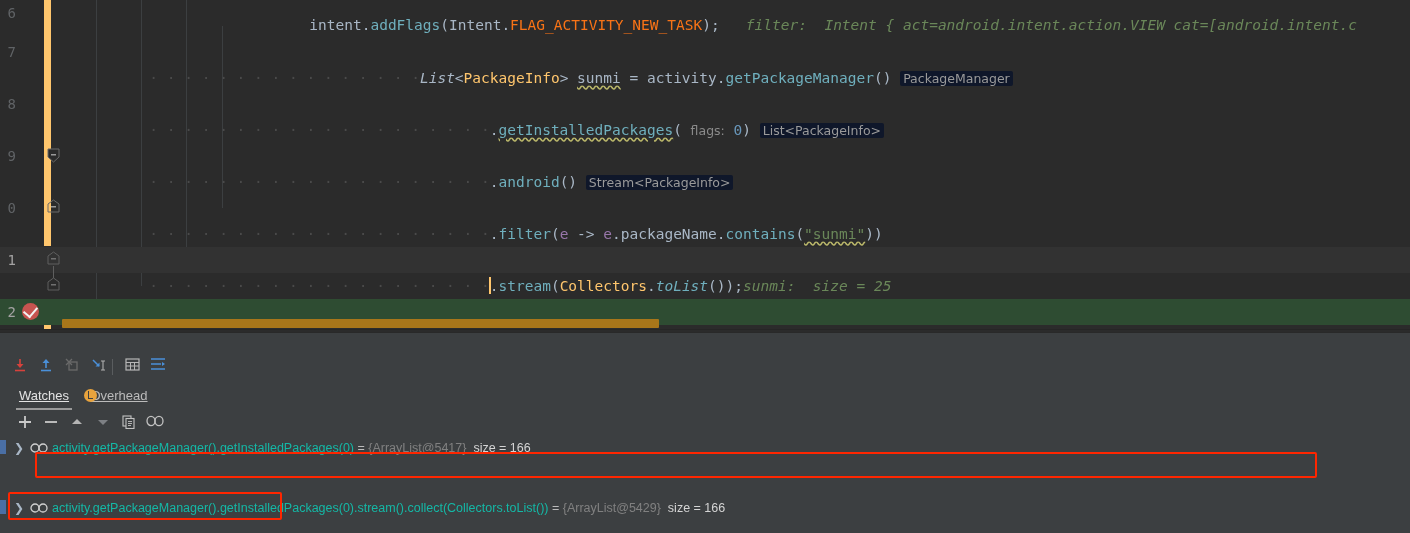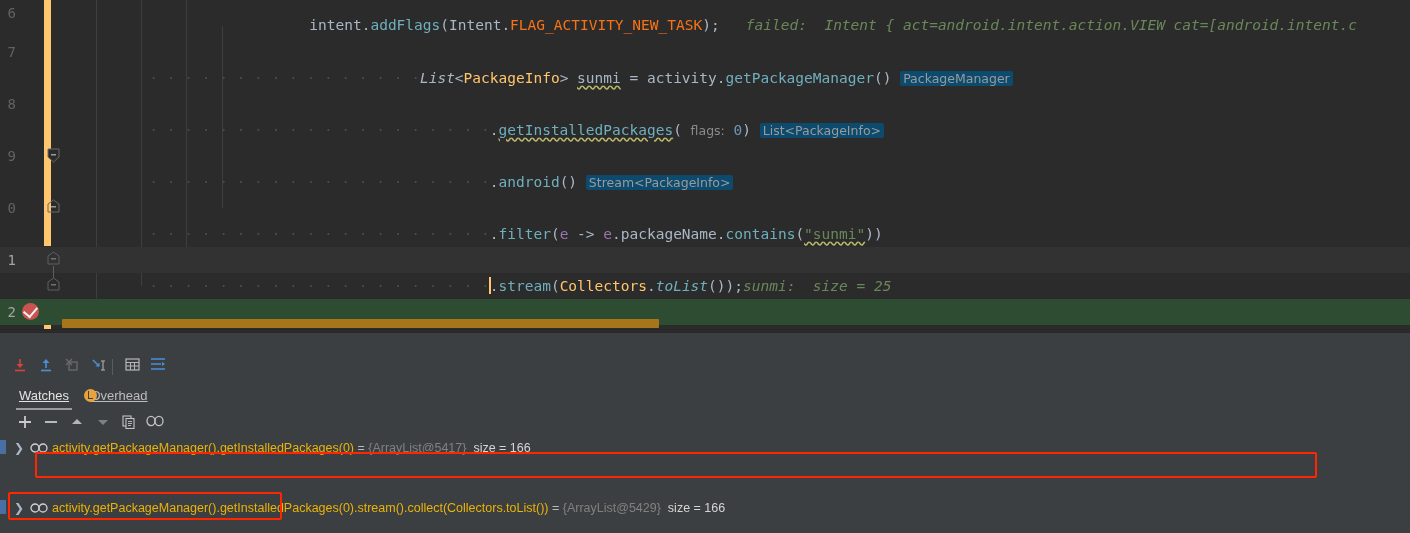--- a/index.html
+++ b/index.html
@@ -53,21 +53,21 @@
   .t-def{color:#a9b7c6;}
   .t-kw{color:#f97316;}
   .t-gen{color:#ffc66d;}
   .t-field{color:#9876aa;}
   .t-str{color:#6a8759;}
   .t-num{color:#6897bb;}
   .t-blue{color:#6fafbd;}
   .squiggle{text-decoration:underline wavy #bbb86a;text-underline-offset:2px;}
   .dotted{color:#4a4a4a;}
   .hint{
-    background:#0c4a6e;color:#9a9a9a;border-radius:2px;padding:0 3px;
+    background:#0f172a;color:#9a9a9a;border-radius:2px;padding:0 3px;
     font-family:"DejaVu Sans", sans-serif;font-size:12.5px;
   }
   .hintplain{color:#8a8a8a;font-family:"DejaVu Sans", sans-serif;font-size:12.5px;}
   .debugval{color:#6a8759;font-style:italic;font-family:"DejaVu Sans Mono", monospace;}
   .caret{
     display:inline-block;width:2px;height:17px;background:#ffc66d;
     vertical-align:-3px;margin:0 -1px;
   }
   .indentguide{
     position:absolute;top:0;width:1px;height:26px;background:#3c3f41;
@@ -140,21 +140,21 @@
   .errdot{
     position:absolute;left:38px;top:4px;width:13px;height:13px;border-radius:50%;
     background:#c75450;
   }
   .errdot::after{
     content:"!";position:absolute;left:0;top:-2px;width:13px;text-align:center;
     color:#fff;font-size:10px;font-weight:bold;font-family:"Liberation Sans",sans-serif;
   }
   .wtext{position:absolute;left:52px;top:0;}
   .wtext.err{left:52px;color:#ff4a3d;}
-  .w-expr{color:#eab308;}
+  .w-expr{color:#14b8a6;}
   .w-eq{color:#bbbbbb;}
   .w-ref{color:#808080;}
   .w-size{color:#d4d4d4;}
 
   .redbox{
     position:absolute;border:2px solid #ff2600;border-radius:2px;
     pointer-events:none;
   }
   .leftmark{
     position:absolute;left:0;width:6px;background:#4a6fa5;
@@ -175,21 +175,21 @@
     <div class="indentguide" style="left:186px;top:0;height:260px;"></div>
     <div class="indentguide" style="left:222px;top:26px;height:182px;"></div>
 
     <div class="code-rows">
 
       <div class="row" style="top:0;">
         <span class="gutter">
           <span class="gutter-num">6</span>
         </span>
         <span class="code" style="left:222px;top:-14px;">
-          <span class="t-def">intent.</span><span class="t-blue">addFlags</span><span class="t-def">(</span><span class="t-def">Intent.</span><span class="t-kw">FLAG_ACTIVITY_NEW_TASK</span><span class="t-def">);</span><span class="debugval">   failed:  </span><span class="debugval">Intent { act=android.intent.action.VIEW cat=[android.intent.c</span>
+          <span class="t-def">intent.</span><span class="t-blue">addFlags</span><span class="t-def">(</span><span class="t-def">Intent.</span><span class="t-kw">FLAG_ACTIVITY_NEW_TASK</span><span class="t-def">);</span><span class="debugval">   filter:  </span><span class="debugval">Intent { act=android.intent.action.VIEW cat=[android.intent.c</span>
         </span>
       </div>
 
       <div class="row" style="top:13px;">
         <span class="gutter">
           <span class="gutter-num">7</span>
         </span>
         <span class="code" style="left:62px;">
           <span class="dotted">· · · · · · · · · · · · · · · ·</span><span class="t-kw" style="font-style:italic;color:#a9b7c6;">List</span><span class="t-def">&lt;</span><span class="t-gen">PackageInfo</span><span class="t-def">&gt; </span><span class="t-def squiggle">sunmi</span><span class="t-def"> = activity.</span><span class="t-blue">getPackageManager</span><span class="t-def">() </span><span class="hint">PackageManager</span>
         </span>

